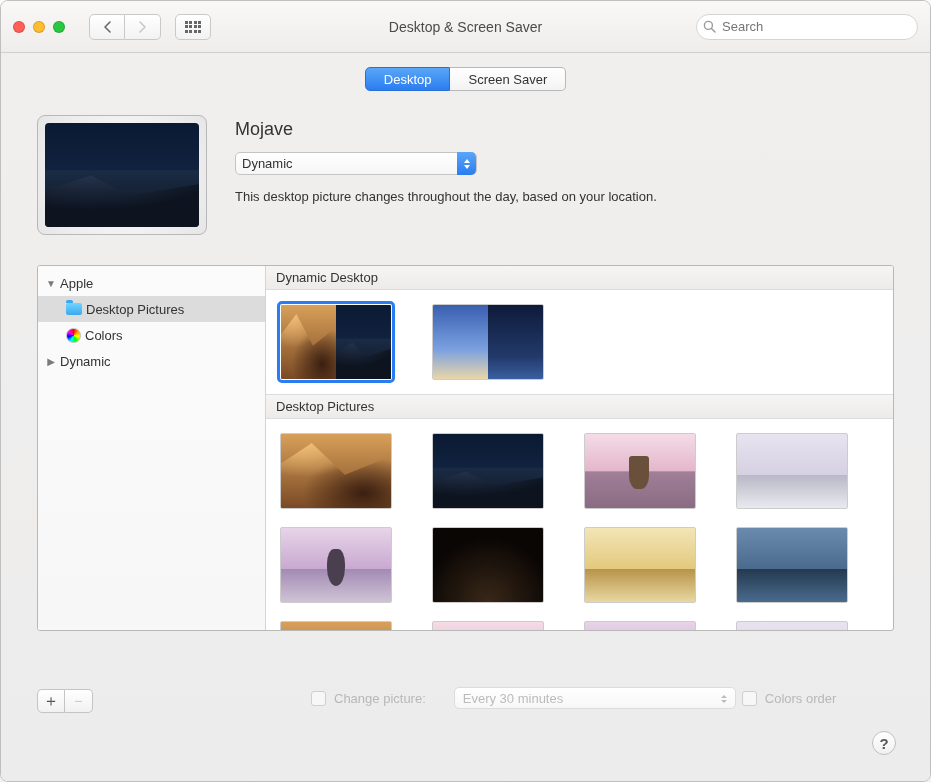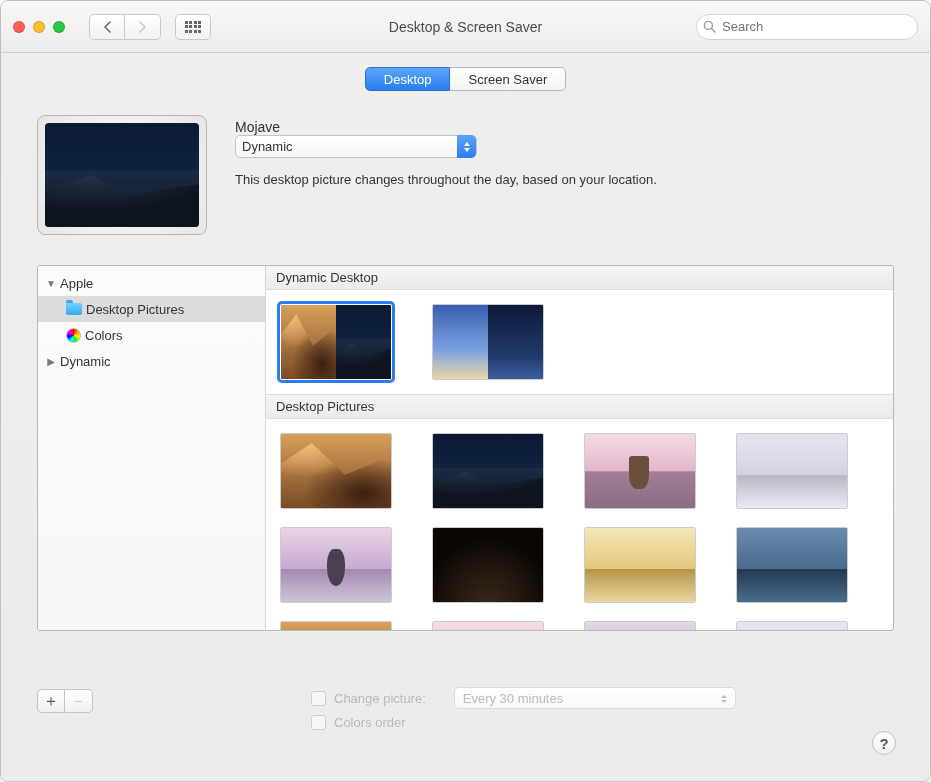--- a/index.html
+++ b/index.html
@@ -24,21 +24,21 @@
   .content { padding: 14px 36px 0 36px; background: linear-gradient(#f0efee,#edecec); height: calc(100% - 52px); position:relative; }
   .tabs { display:flex; justify-content:center; }
   .tab { height:24px; padding: 8px 18px; display:flex; align-items:center; border:1px solid #b8b8b8; background:linear-gradient(#fff,#f3f3f3); font-size:13px; }
   .tab.active { background: linear-gradient(#5aa6f7,#2a7df0); color:#fff; border-color:#2a6ed8; }
   .tab:first-child { border-radius:5px 0 0 5px; }
   .tab:last-child { border-radius:0 5px 5px 0; border-left:none; }
   .preview-row { display:flex; margin-top: 24px; gap: 28px; }
   .preview-box { width: 170px; height: 120px; border: 1px solid #b8b8b8; border-radius: 8px; background: radial-gradient(circle at center, #fff, #e6e6e6); padding:7px; }
   .preview-img { width:100%; height:100%; border-radius:4px; overflow:hidden; }
   .preview-info { flex:1; padding-top: 4px; }
-  .wp-name { font-size:14px; }
+  .wp-name { font-size:18px; margin-bottom: 12px; }
   .select-wrap { width: 242px; height: 23px; border:1px solid #c4c4c4; border-radius:5px; background:linear-gradient(#fff,#f6f6f6); display:flex; align-items:center; padding:0 6px; font-size:13px; position:relative; }
   .sel-arrows { position:absolute; right:0; top:-1px; width:19px; height:23px; background: linear-gradient(#5aa6f7,#2a7df0); border-radius: 0 5px 5px 0; display:flex; flex-direction:column; align-items:center; justify-content:center; }
   .sel-arrows::before, .sel-arrows::after { content:""; border-left:3px solid transparent; border-right:3px solid transparent; }
   .sel-arrows::before { border-bottom:4px solid #fff; margin-bottom:2px; }
   .sel-arrows::after { border-top:4px solid #fff; }
   .hint { margin-top: 14px; font-size: 13px; }
   .browser { margin-top: 30px; display:flex; border:1px solid #b8b8b8; border-radius:3px; background:#fff; height: 366px; overflow:hidden; }
   .sidebar { width: 228px; border-right:1px solid #d4d4d4; background: linear-gradient(#fbfbfb,#f7f7f7); padding-top:4px; font-size:13px; }
   .tree-row { height:26px; display:flex; align-items:center; padding: 0 6px 0 8px; gap: 4px; }
   .tree-row.indent { padding-left: 28px; }
@@ -51,21 +51,21 @@
   .section-header { background: linear-gradient(#f6f5f4,#ecebea); border-bottom:1px solid #dcdcdc; padding: 4px 10px; font-size:13px; }
   .section-header + .thumb-grid:not(:first-of-type) { border-top:none; }
   .thumb-grid { padding: 14px 14px; display:grid; grid-template-columns: repeat(auto-fill, 112px); gap: 18px 40px; }
   .thumb { width:112px; height:76px; border:1px solid #ccc; border-radius:2px; overflow:hidden; }
   .thumb.sel { outline:3px solid #2a7df0; border-color:transparent; }
   .bottom-bar { position:absolute; left:36px; right:36px; bottom: 24px; height: 72px; display:flex; align-items:flex-start; }
   .pm-btns { display:flex; margin-top:4px; }
   .pm { width:28px; height:24px; border:1px solid #c4c4c4; background:linear-gradient(#fff,#f1f1f1); display:flex; align-items:center; justify-content:center; color:#555; font-size:16px; }
   .pm:first-child { border-radius:5px 0 0 5px; }
   .pm:last-child { border-radius:0 5px 5px 0; border-left:none; color:#cacaca; }
-  .opts { margin-left: 218px; display:flex; flex-direction:column; gap:6px; margin-top:2px; color:#b8b8b8; }
+  .opts { margin-left: 218px; display:flex; flex-direction:row; gap:6px; margin-top:2px; color:#b8b8b8; }
   .opt-row { display:flex; align-items:center; gap:8px; }
   .chk { width:15px; height:15px; border:1px solid #cfcfcf; border-radius:3px; background:#f7f7f7; }
   .opt-select { width: 282px; height:22px; border:1px solid #dcdcdc; border-radius:5px; background:linear-gradient(#fff,#f7f7f7); display:flex; align-items:center; padding:0 8px; font-size:13px; color:#bbb; position:relative; }
   .os-arrows { position:absolute; right:6px; top:4px; width:10px; height:14px; display:flex; flex-direction:column; align-items:center; justify-content:center; }
   .os-arrows::before, .os-arrows::after { content:""; border-left:3px solid transparent; border-right:3px solid transparent; }
   .os-arrows::before { border-bottom:3px solid #bbb; margin-bottom:2px; }
   .os-arrows::after { border-top:3px solid #bbb; }
   .help { position:absolute; right:34px; bottom:26px; width:24px; height:24px; border-radius:50%; border:1px solid #c0c0c0; background:linear-gradient(#fff,#f0f0f0); display:flex; align-items:center; justify-content:center; font-size:15px; color:#555; font-weight:600; }
   
   .mojave-night { background: linear-gradient(to bottom, #0b1a33 0%, #10223f 45%, #1a2b44 46%, #0e1522 100%); position:relative; }

